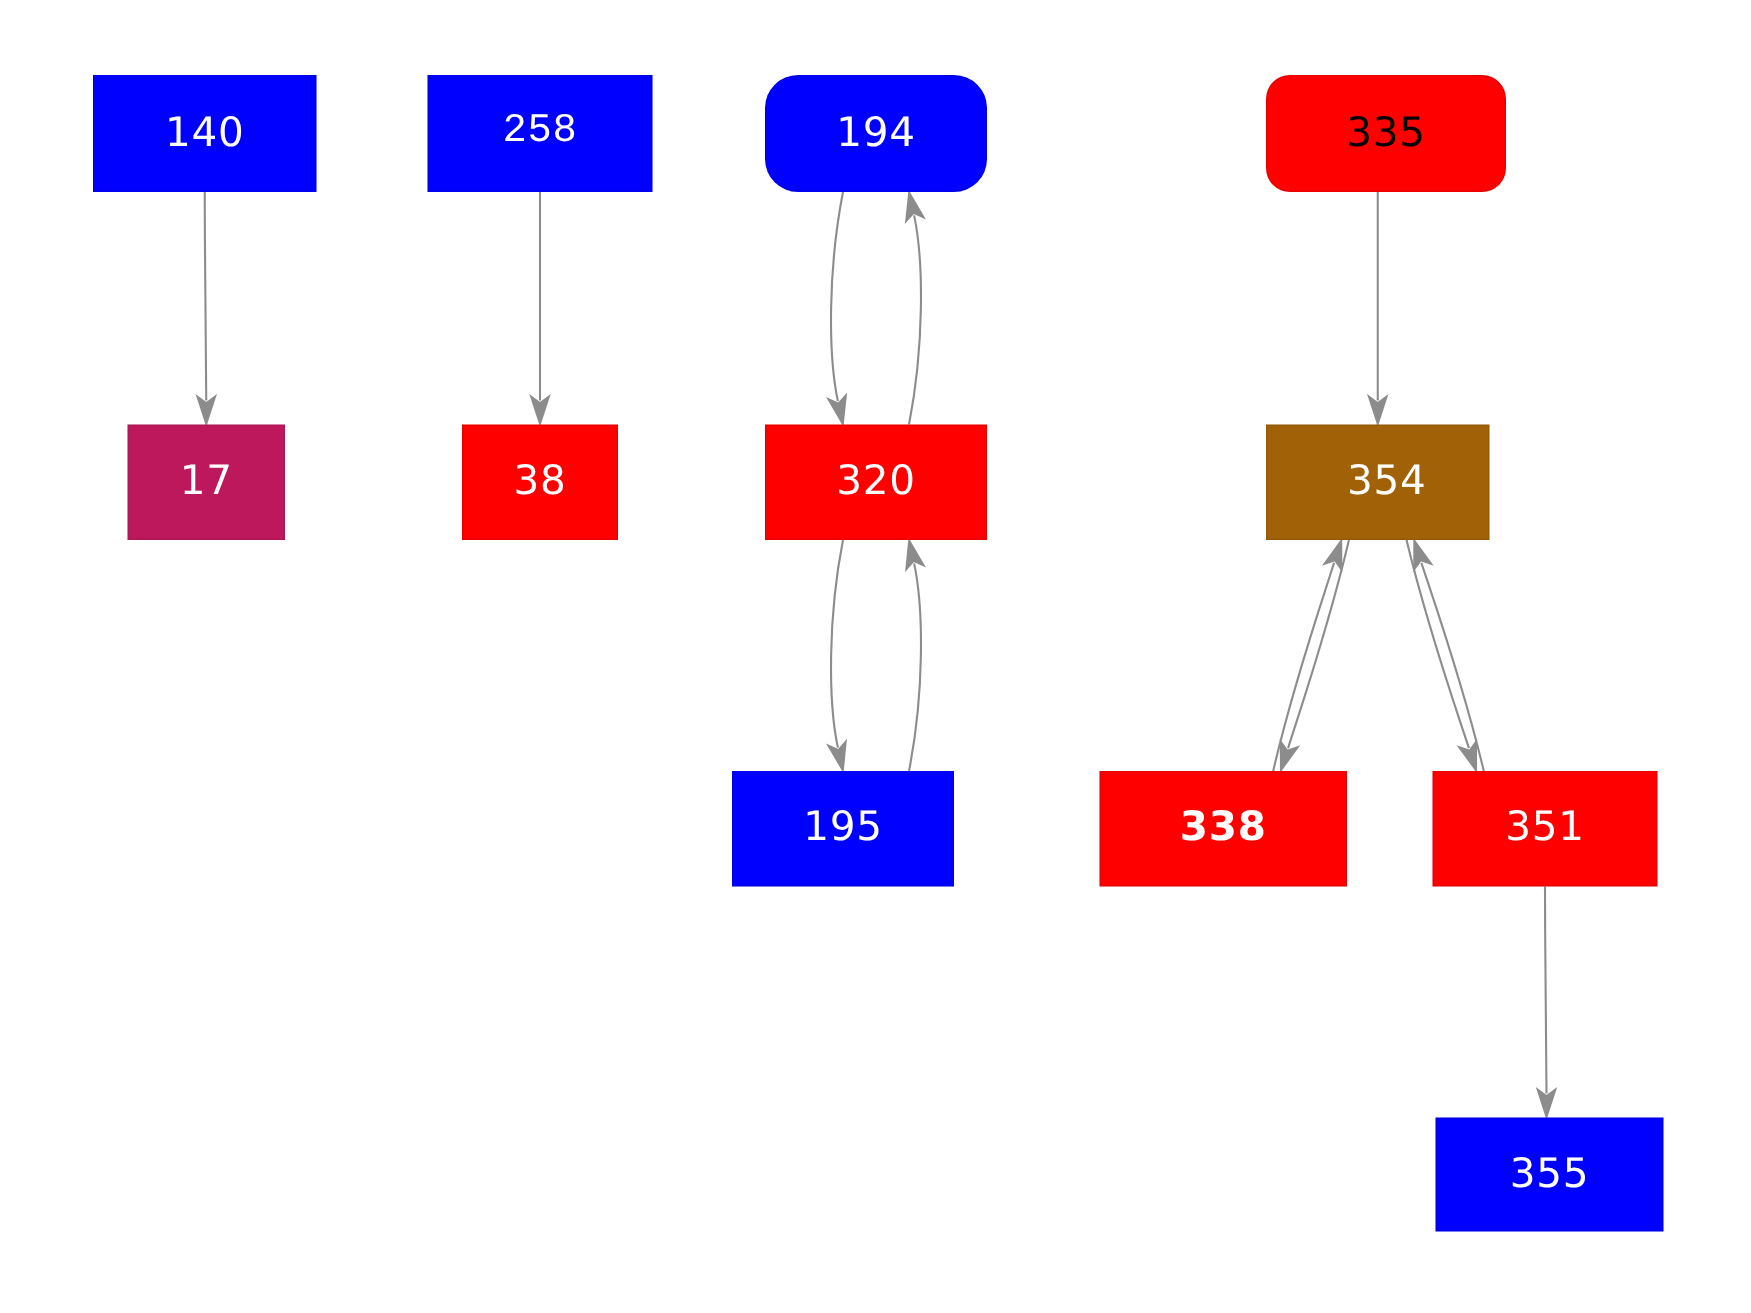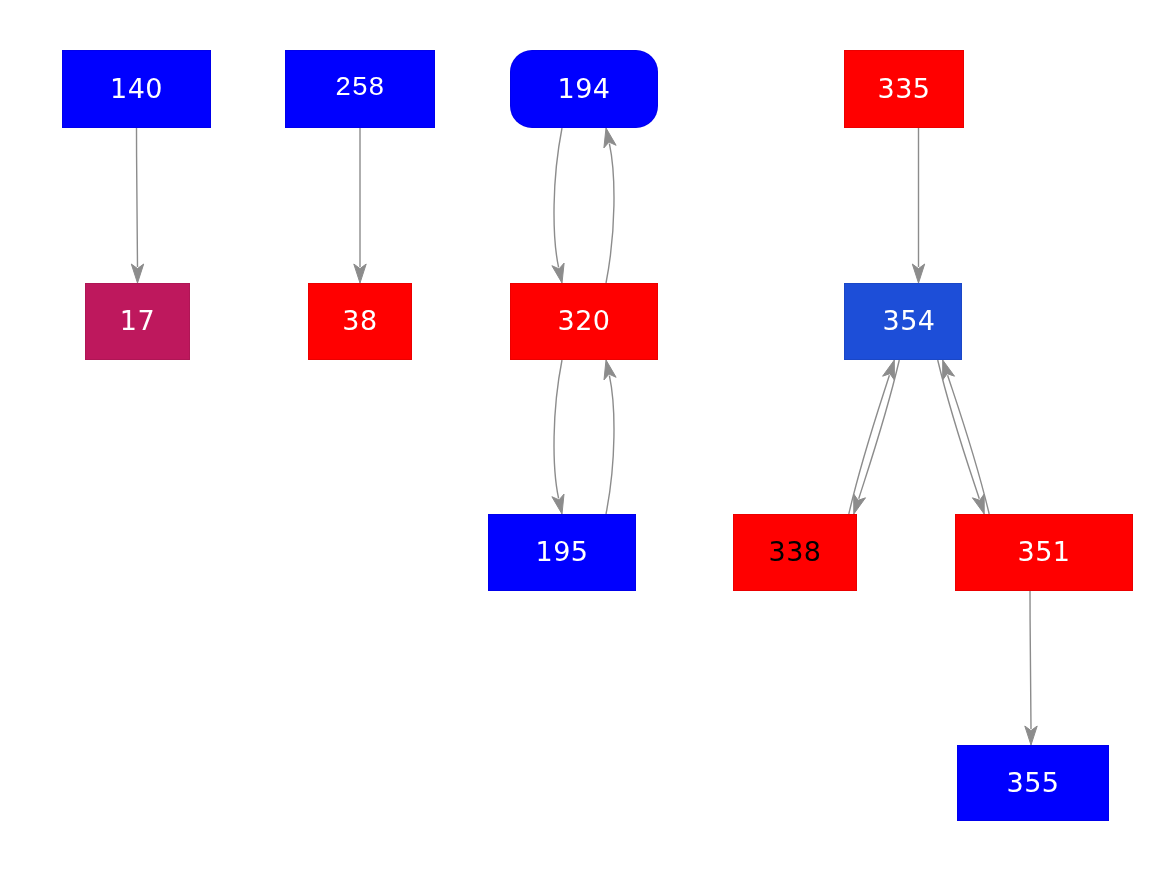--- a/index.html
+++ b/index.html
@@ -127,30 +127,30 @@
       </div>
       <div class="node" style="left: 510px; top: 50px; width: 148px; height: 78px; background: rgb(0, 0, 255); color: rgb(255, 255, 255); border-radius: 22px;">
         <span class="node-label">194</span>
       </div>
       <div class="node" style="left: 510px; top: 283px; width: 148px; height: 77px; background: rgb(255, 0, 0); color: rgb(255, 255, 255);">
         <span class="node-label">320</span>
       </div>
       <div class="node" style="left: 488px; top: 514px; width: 148px; height: 77px; background: rgb(0, 0, 255); color: rgb(255, 255, 255);">
         <span class="node-label">195</span>
       </div>
-      <div class="node" style="left: 844px; top: 50px; width: 120px; height: 78px; background: rgb(255, 0, 0); color: #ffffff;">
+      <div class="node" style="left: 844px; top: 50px; width: 160px; height: 78px; background: rgb(255, 0, 0); color: #000000; border-radius: 16px;">
         <span class="node-label">335</span>
       </div>
-      <div class="node" style="left: 844px; top: 283px; width: 118px; height: 77px; background: #1d4ed8; color: rgb(255, 255, 255); padding-left: 12px;">
+      <div class="node" style="left: 844px; top: 283px; width: 149px; height: 77px; background: #a16207; color: rgb(255, 255, 255); padding-left: 12px;">
         <span class="node-label">354</span>
       </div>
-      <div class="node" style="left: 733px; top: 514px; width: 124px; height: 77px; background: rgb(255, 0, 0); color: #000000;">
+      <div class="node" style="left: 733px; top: 514px; width: 165px; height: 77px; background: rgb(255, 0, 0); color: #ffffff; font-weight: bold;">
         <span class="node-label">338</span>
       </div>
-      <div class="node" style="left: 955px; top: 514px; width: 178px; height: 77px; background: rgb(255, 0, 0); color: rgb(255, 255, 255);">
+      <div class="node" style="left: 955px; top: 514px; width: 150px; height: 77px; background: rgb(255, 0, 0); color: rgb(255, 255, 255);">
         <span class="node-label">351</span>
       </div>
       <div class="node" style="left: 957px; top: 745px; width: 152px; height: 76px; background: rgb(0, 0, 255); color: rgb(255, 255, 255);">
         <span class="node-label">355</span>
       </div>
     </div>
 
 </div>
 
 </body></html>

